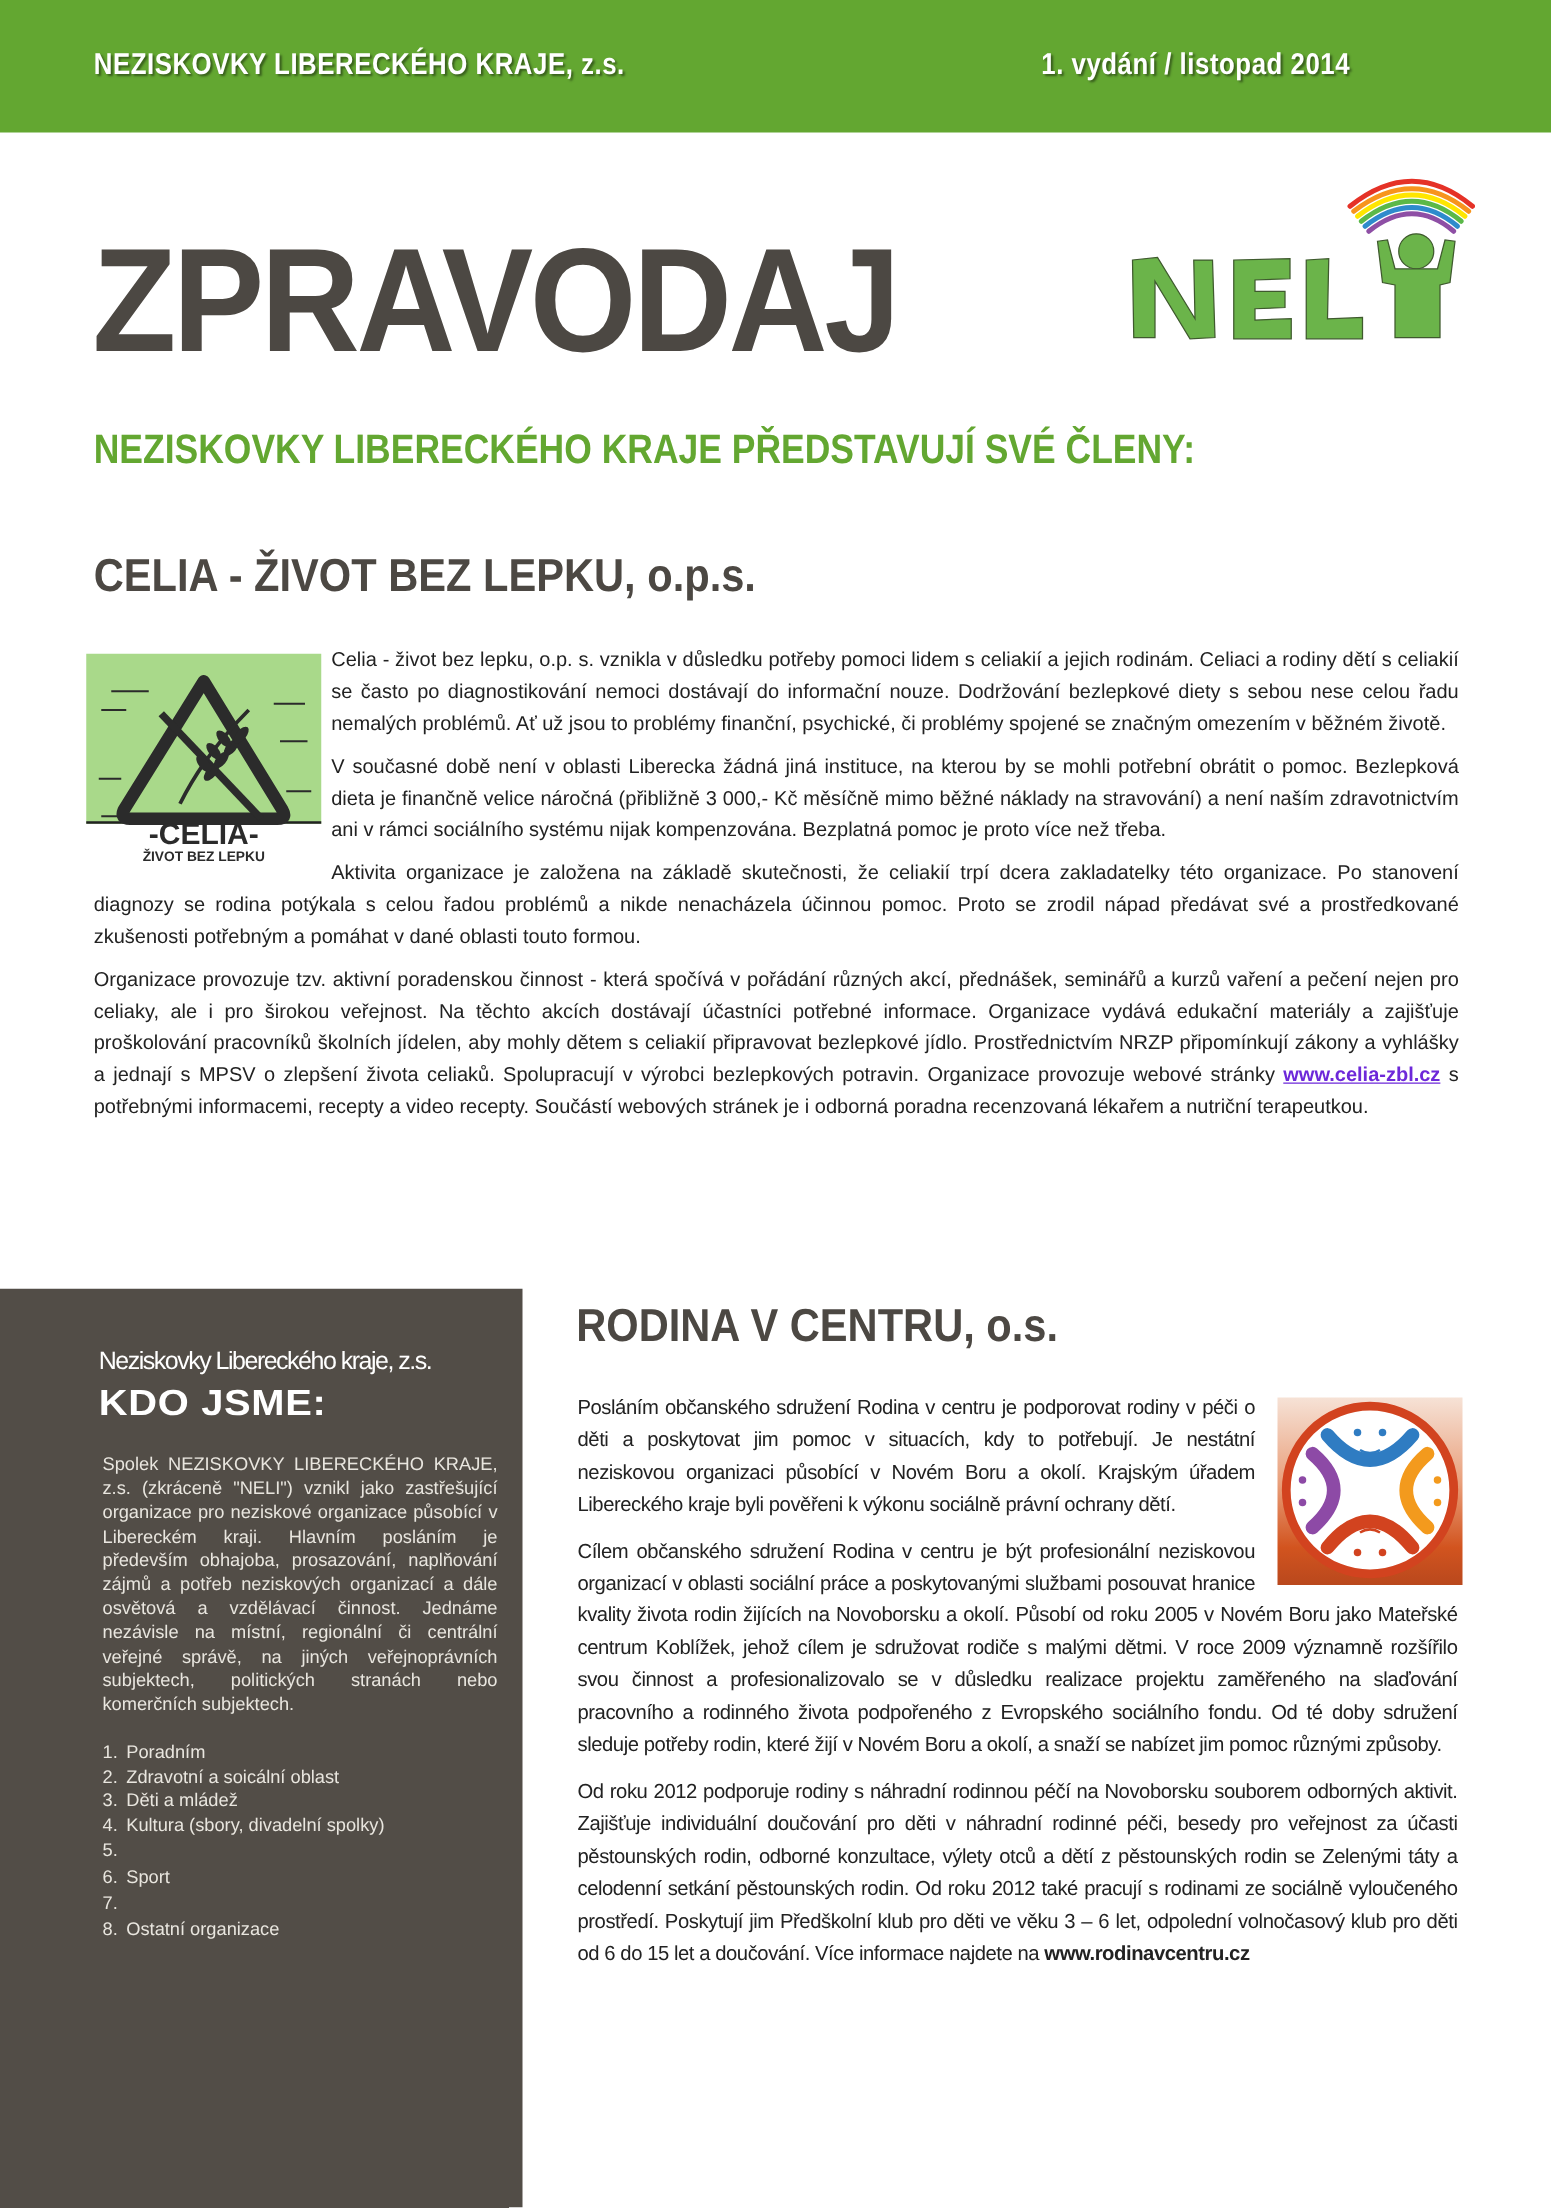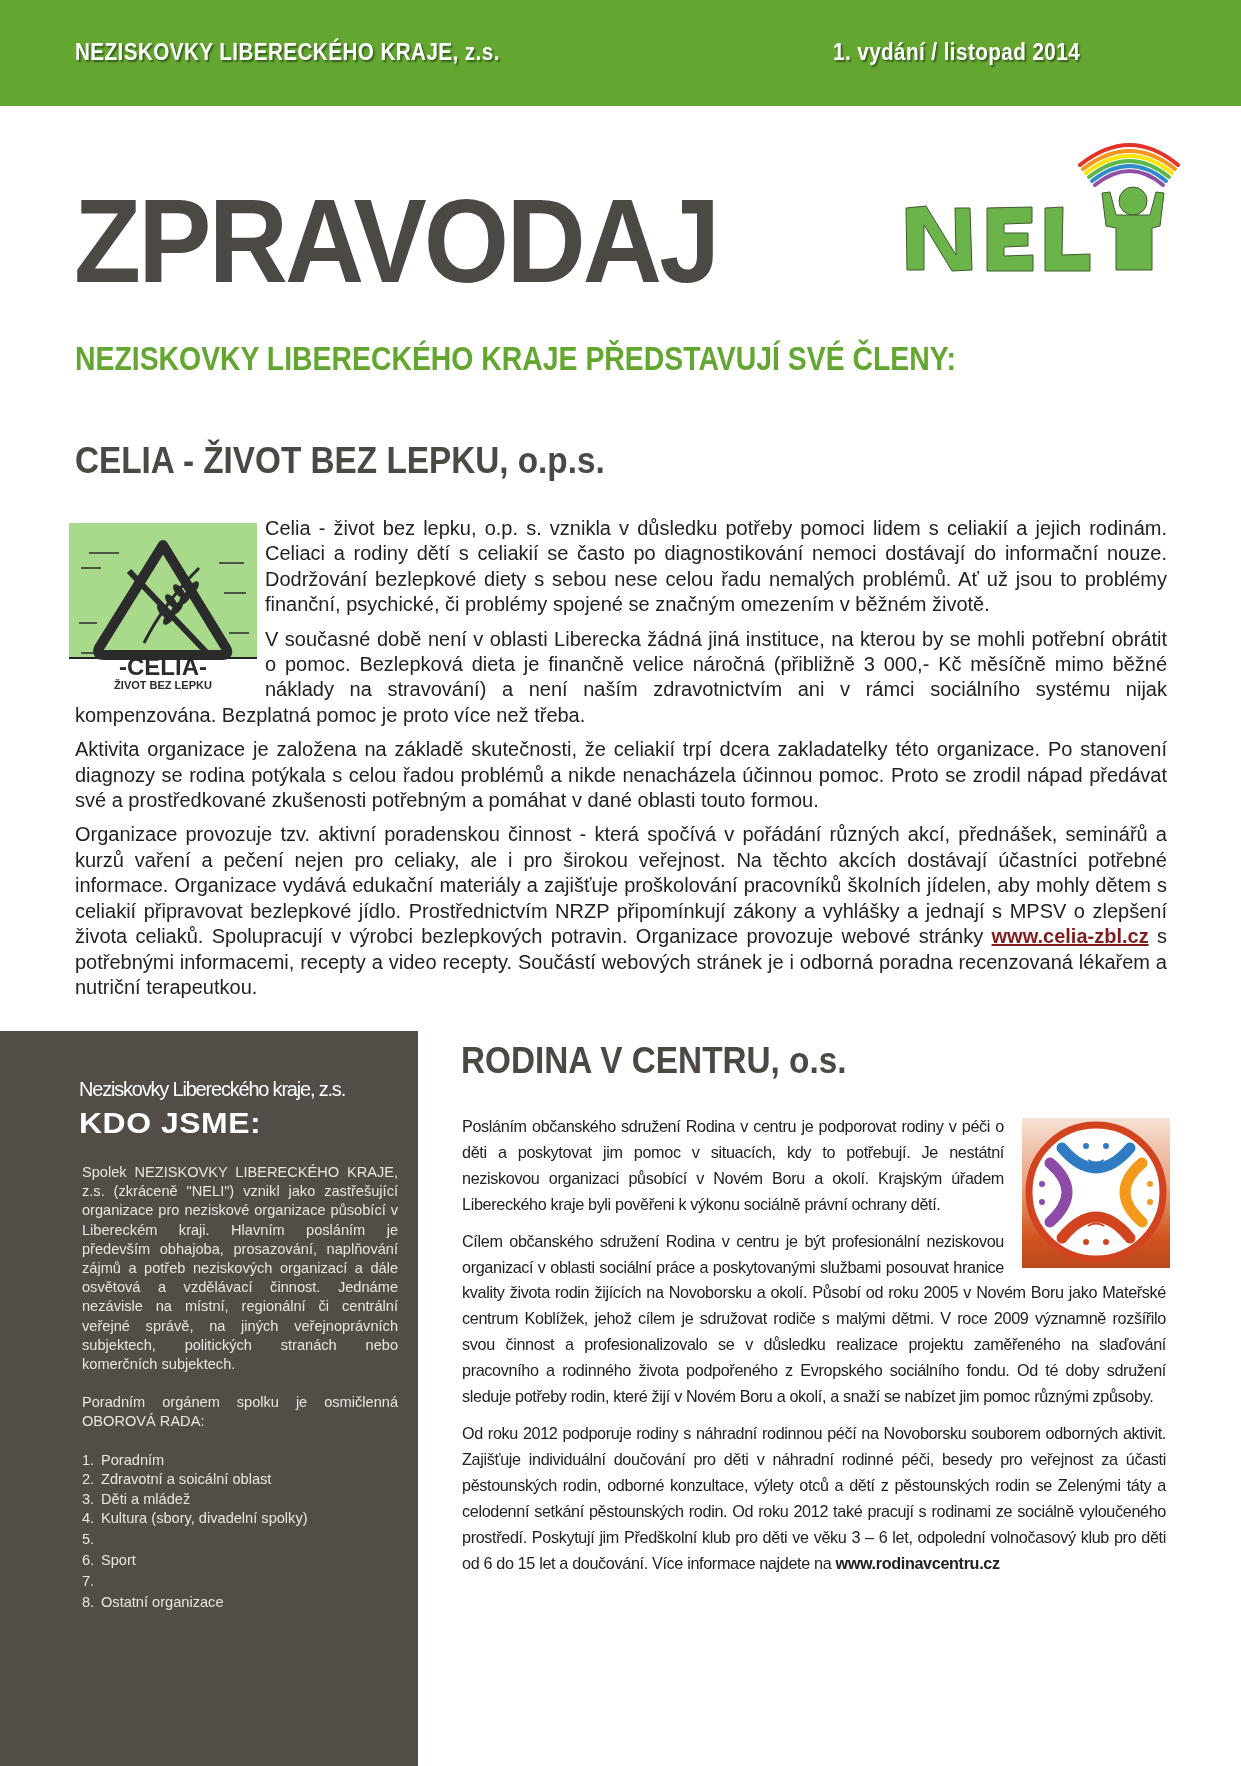--- a/index.html
+++ b/index.html
@@ -43,26 +43,26 @@
   .org-title.celia { left: 75px; top: 440px; }
   .org-title.rodina { left: 461px; top: 1040px; }
 
   .celia-logo {
     position: absolute; left: 69px; top: 523px; width: 188px; height: 136px;
     background: #a9d98a; border-bottom: 2px solid #222;
   }
 
   .celia-text {
     position: absolute; left: 75px; top: 516px; width: 1092px;
-    font-family: "Liberation Sans", sans-serif; font-size: 20px; line-height: 25.4px;
+    font-family: "Liberation Sans", sans-serif; font-size: 16px; line-height: 25.4px;
     color: #222;
   }
   .celia-text p { text-align: justify; margin-bottom: 9px; }
   .celia-text .float-spacer { float: left; width: 190px; height: 180px; }
-  .celia-text a { color: #7f1d1d; font-weight: bold; text-decoration: underline; }
+  .celia-text a { color: #6d28d9; font-weight: bold; text-decoration: underline; }
 
   .sidebar {
     position: absolute; left: 0; top: 1031px; width: 418px; height: 735px;
     background: #524d47; color: #f2f0ea;
   }
   .sidebar .sb-org {
     position: absolute; left: 79px; top: 47px;
     font-size: 20px; color: #ffffff; letter-spacing: -1.2px; white-space: nowrap;
   }
   .sidebar .sb-title {
@@ -156,21 +156,20 @@
   <p> V současné době není v oblasti Liberecka žádná jiná instituce, na kterou by se mohli potřební obrátit o pomoc. Bezlepková dieta je finančně velice náročná (přibližně 3 000,- Kč měsíčně mimo běžné náklady na stravování) a není naším zdravotnictvím ani v rámci sociálního systému nijak kompenzována. Bezplatná pomoc je proto více než třeba.</p>
   <p> Aktivita organizace je založena na základě  skutečnosti, že celiakií trpí dcera zakladatelky této organizace. Po stanovení diagnozy se rodina potýkala s celou řadou problémů a nikde nenacházela účinnou pomoc. Proto se zrodil nápad předávat své a prostředkované zkušenosti potřebným a pomáhat v dané oblasti touto formou.</p>
   <p><span>Organizace provozuje tzv. aktivní poradenskou činnost - která spočívá v pořádání různých akcí, přednášek, seminářů a kurzů vaření a pečení nejen pro celiaky, ale i pro širokou veřejnost. Na těchto akcích dostávají účastníci potřebné informace. Organizace vydává edukační materiály a zajišťuje proškolování pracovníků školních jídelen, aby mohly dětem s celiakií připravovat bezlepkové jídlo. Prostřednictvím NRZP  připomínkují zákony a vyhlášky a jednají s MPSV o zlepšení života celiaků. Spolupracují v výrobci bezlepkových potravin. Organizace provozuje webové stránky </span><a>www.celia-zbl.cz</a><span> s potřebnými informacemi, recepty a video recepty. Součástí webových stránek je i odborná poradna recenzovaná lékařem a nutriční terapeutkou.</span></p>
 </div>
 
 <div class="sidebar">
   <div class="sb-org">Neziskovky Libereckého kraje, z.s.</div>
   <div class="sb-title">KDO JSME:</div>
   <div class="sb-body">
     <p>Spolek NEZISKOVKY LIBERECKÉHO KRAJE, z.s. (zkráceně "NELI") vznikl jako zastřešující organizace pro neziskové organizace působící v Libereckém kraji. Hlavním posláním je především obhajoba, prosazování, naplňování zájmů a potřeb neziskových organizací a dále osvětová a vzdělávací činnost. Jednáme nezávisle na místní, regionální či centrální veřejné správě, na jiných veřejnoprávních subjektech, politických stranách nebo komerčních subjektech.</p>
-    <p>Poradním orgánem spolku je osmičlenná OBOROVÁ RADA:</p>
     <ol>
       <li>
           <span class="num">1.</span>
           <span>Poradním</span>
         </li>
       <li>
           <span class="num">2.</span>
           <span>Zdravotní a soicální oblast</span>
         </li>
       <li>

